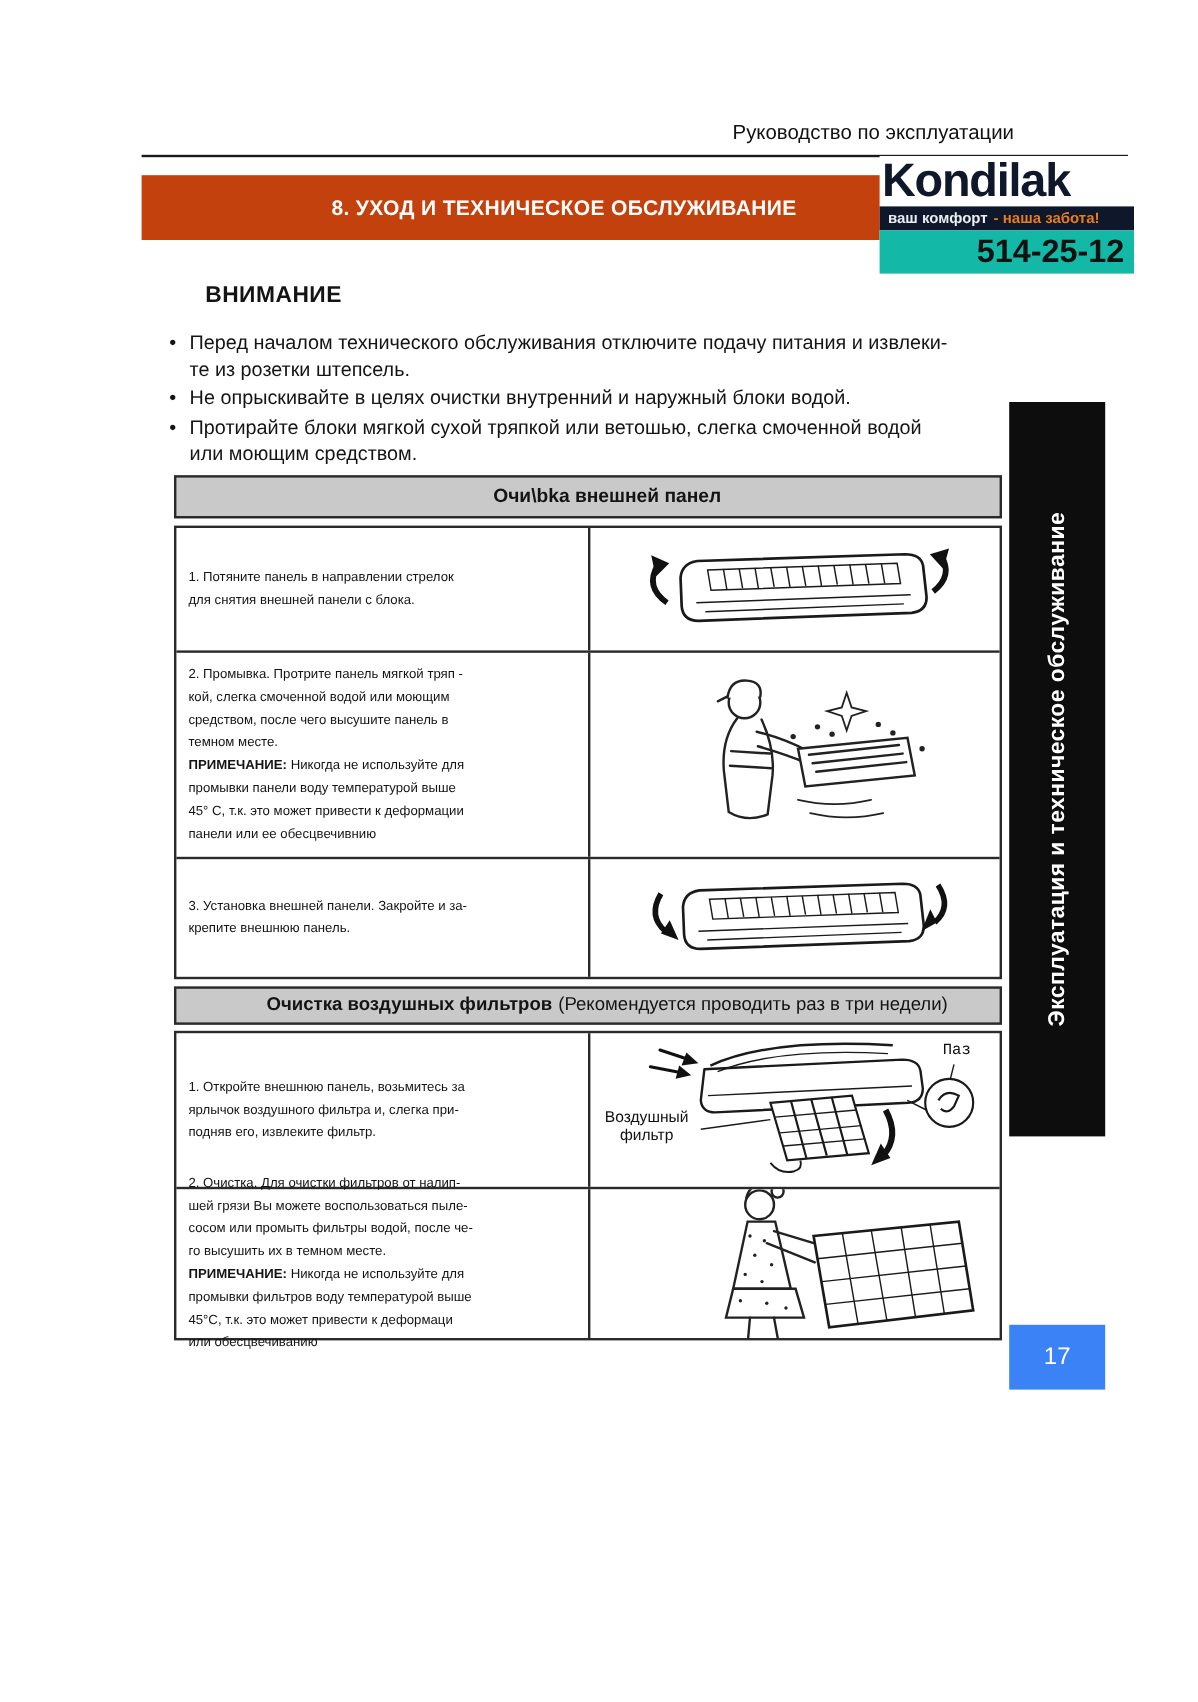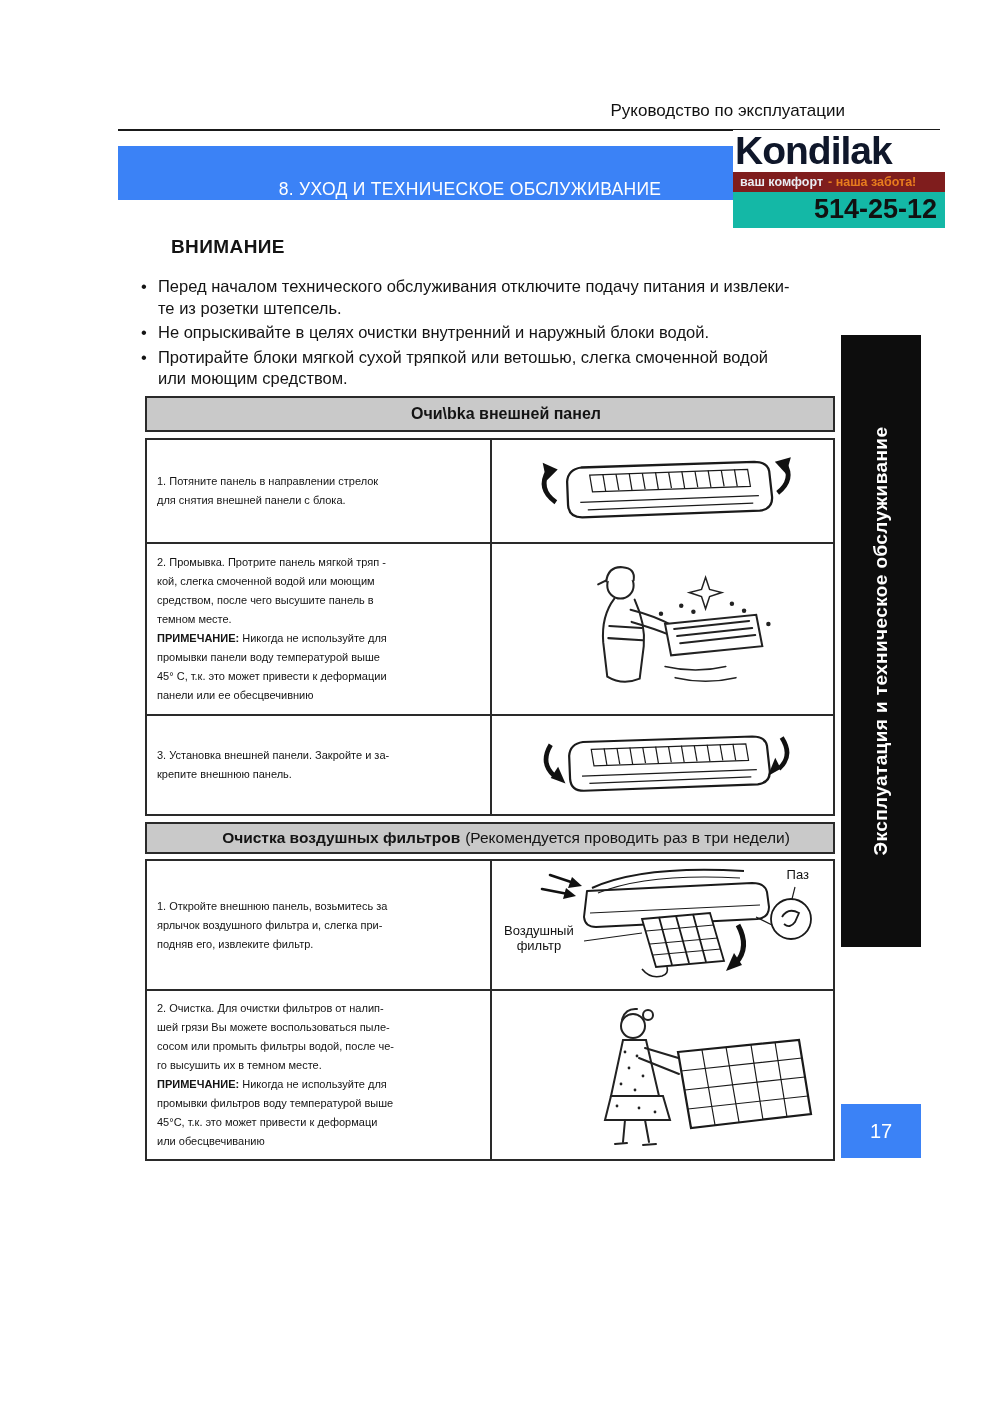--- a/index.html
+++ b/index.html
@@ -6,29 +6,29 @@
   html,body { background:#ffffff; }
   .page {
     position:relative; width:998px; height:1418px; background:#fff;
     font-family:"Liberation Sans", sans-serif; color:#141414; overflow:hidden;
   }
 
   
   .header-note { position:absolute; top:101px; right:153px; font-size:17px; color:#111; }
   .header-rule { position:absolute; left:118px; top:129px; width:822px; height:2px; background:#1a1a1a; }
   .title-bar {
-    position:absolute; left:118px; top:146px; width:704px; height:54px; background:#3b82f6;
-    color:#fff; display:flex; align-items:flex-end; justify-content:center;
-    font-weight:normal; font-size:17.5px; letter-spacing:.3px;
+    position:absolute; left:118px; top:146px; width:704px; height:54px; background:#c2410c;
+    color:#fff; display:flex; align-items:center; justify-content:center;
+    font-weight:bold; font-size:17.5px; letter-spacing:.3px;
   }
 
   
   .logo-block { position:absolute; left:733px; top:130px; width:212px; background:#fff; z-index:3; }
   .logo-brand { font-size:39px; font-weight:bold; color:#0f172a; line-height:42px; letter-spacing:-1px; padding-left:2px; }
-  .logo-strip { height:20px; background:#7f1d1d; display:flex; align-items:center; gap:5px; padding:0 7px; font-size:12.5px; font-weight:bold; }
+  .logo-strip { height:20px; background:#0f172a; display:flex; align-items:center; gap:5px; padding:0 7px; font-size:12.5px; font-weight:bold; }
   .tag-left { color:#e9edf2; }
   .tag-right { color:#e87c1e; }
   .logo-phone { background:#14b8a6; text-align:right; padding:2px 8px 3px 0; font-size:27px; font-weight:bold; color:#111; }
 
   
   .attention-title { position:absolute; left:171px; top:236px; font-size:19px; font-weight:bold; letter-spacing:.4px; }
   .bullets { position:absolute; left:141px; top:276px; width:726px; font-size:16.5px; line-height:21.5px; }
   .bullet { display:flex; margin-bottom:3px; }
   .dot { width:17px; flex:none; }
   .btext { white-space:pre-line; }
@@ -47,21 +47,21 @@
   .th-bold { font-weight:bold; }
   .tbl-body { border:2px solid #2a2a2a; background:#fff; }
   .trow { display:flex; border-bottom:2px solid #2a2a2a; }
   .trow:last-child { border-bottom:none; }
   .tcell-text { width:345px; border-right:2px solid #2a2a2a; display:flex; align-items:center; padding:8px 10px; }
   .celltext { font-size:11px; line-height:19px; white-space:pre-line; }
   .b { font-weight:bold; }
   .tcell-img { flex:1; display:flex; align-items:center; justify-content:center; position:relative; overflow:hidden; }
 
   .lbl { position:absolute; font-size:13px; line-height:15px; color:#111; }
-  .lbl-paz { top:6px; right:24px; }
+  .lbl-paz { top:6px; right:24px;font-family:Liberation Mono, monospace; }
   .lbl-filter { left:12px; top:62px; text-align:center; white-space:pre-line; }
 
   
   .sidebar {
     position:absolute; left:841px; top:335px; width:80px; height:612px; background:#0d0d0d;
     display:flex; align-items:center; justify-content:center; z-index:1;
   }
   .sidebar-text { transform:rotate(-90deg); white-space:nowrap; color:#fff; font-weight:bold; font-size:19px; letter-spacing:.4px; }
   .pagenum {
     position:absolute; left:841px; top:1104px; width:80px; height:54px; background:#3b82f6;
@@ -269,21 +269,21 @@
             <g fill="none" stroke="#1a1a1a" stroke-width="1.6">
               <path d="M150 108 q8 10 20 7 q7 -2 5 -9"></path>
             </g>
           </svg>
           <div class="lbl lbl-paz">Паз</div>
           <div class="lbl lbl-filter">Воздушный
 фильтр</div>
         </div>
       </div>
 
-      <div class="trow" style="height:168px">
+      <div class="trow" style="height:124px">
         <div class="tcell-text">
           <div class="celltext"><span>2. Очистка. Для очистки фильтров от налип-
 шей грязи Вы можете воспользоваться пыле-
 сосом или промыть фильтры водой, после че-
 го высушить их в темном месте.
 </span><span class="b">ПРИМЕЧАНИЕ:</span><span> Никогда не используйте для
 промывки фильтров воду температурой выше
 45°С, т.к. это может привести к деформаци
 или обесцвечиванию</span></div>
         </div>

